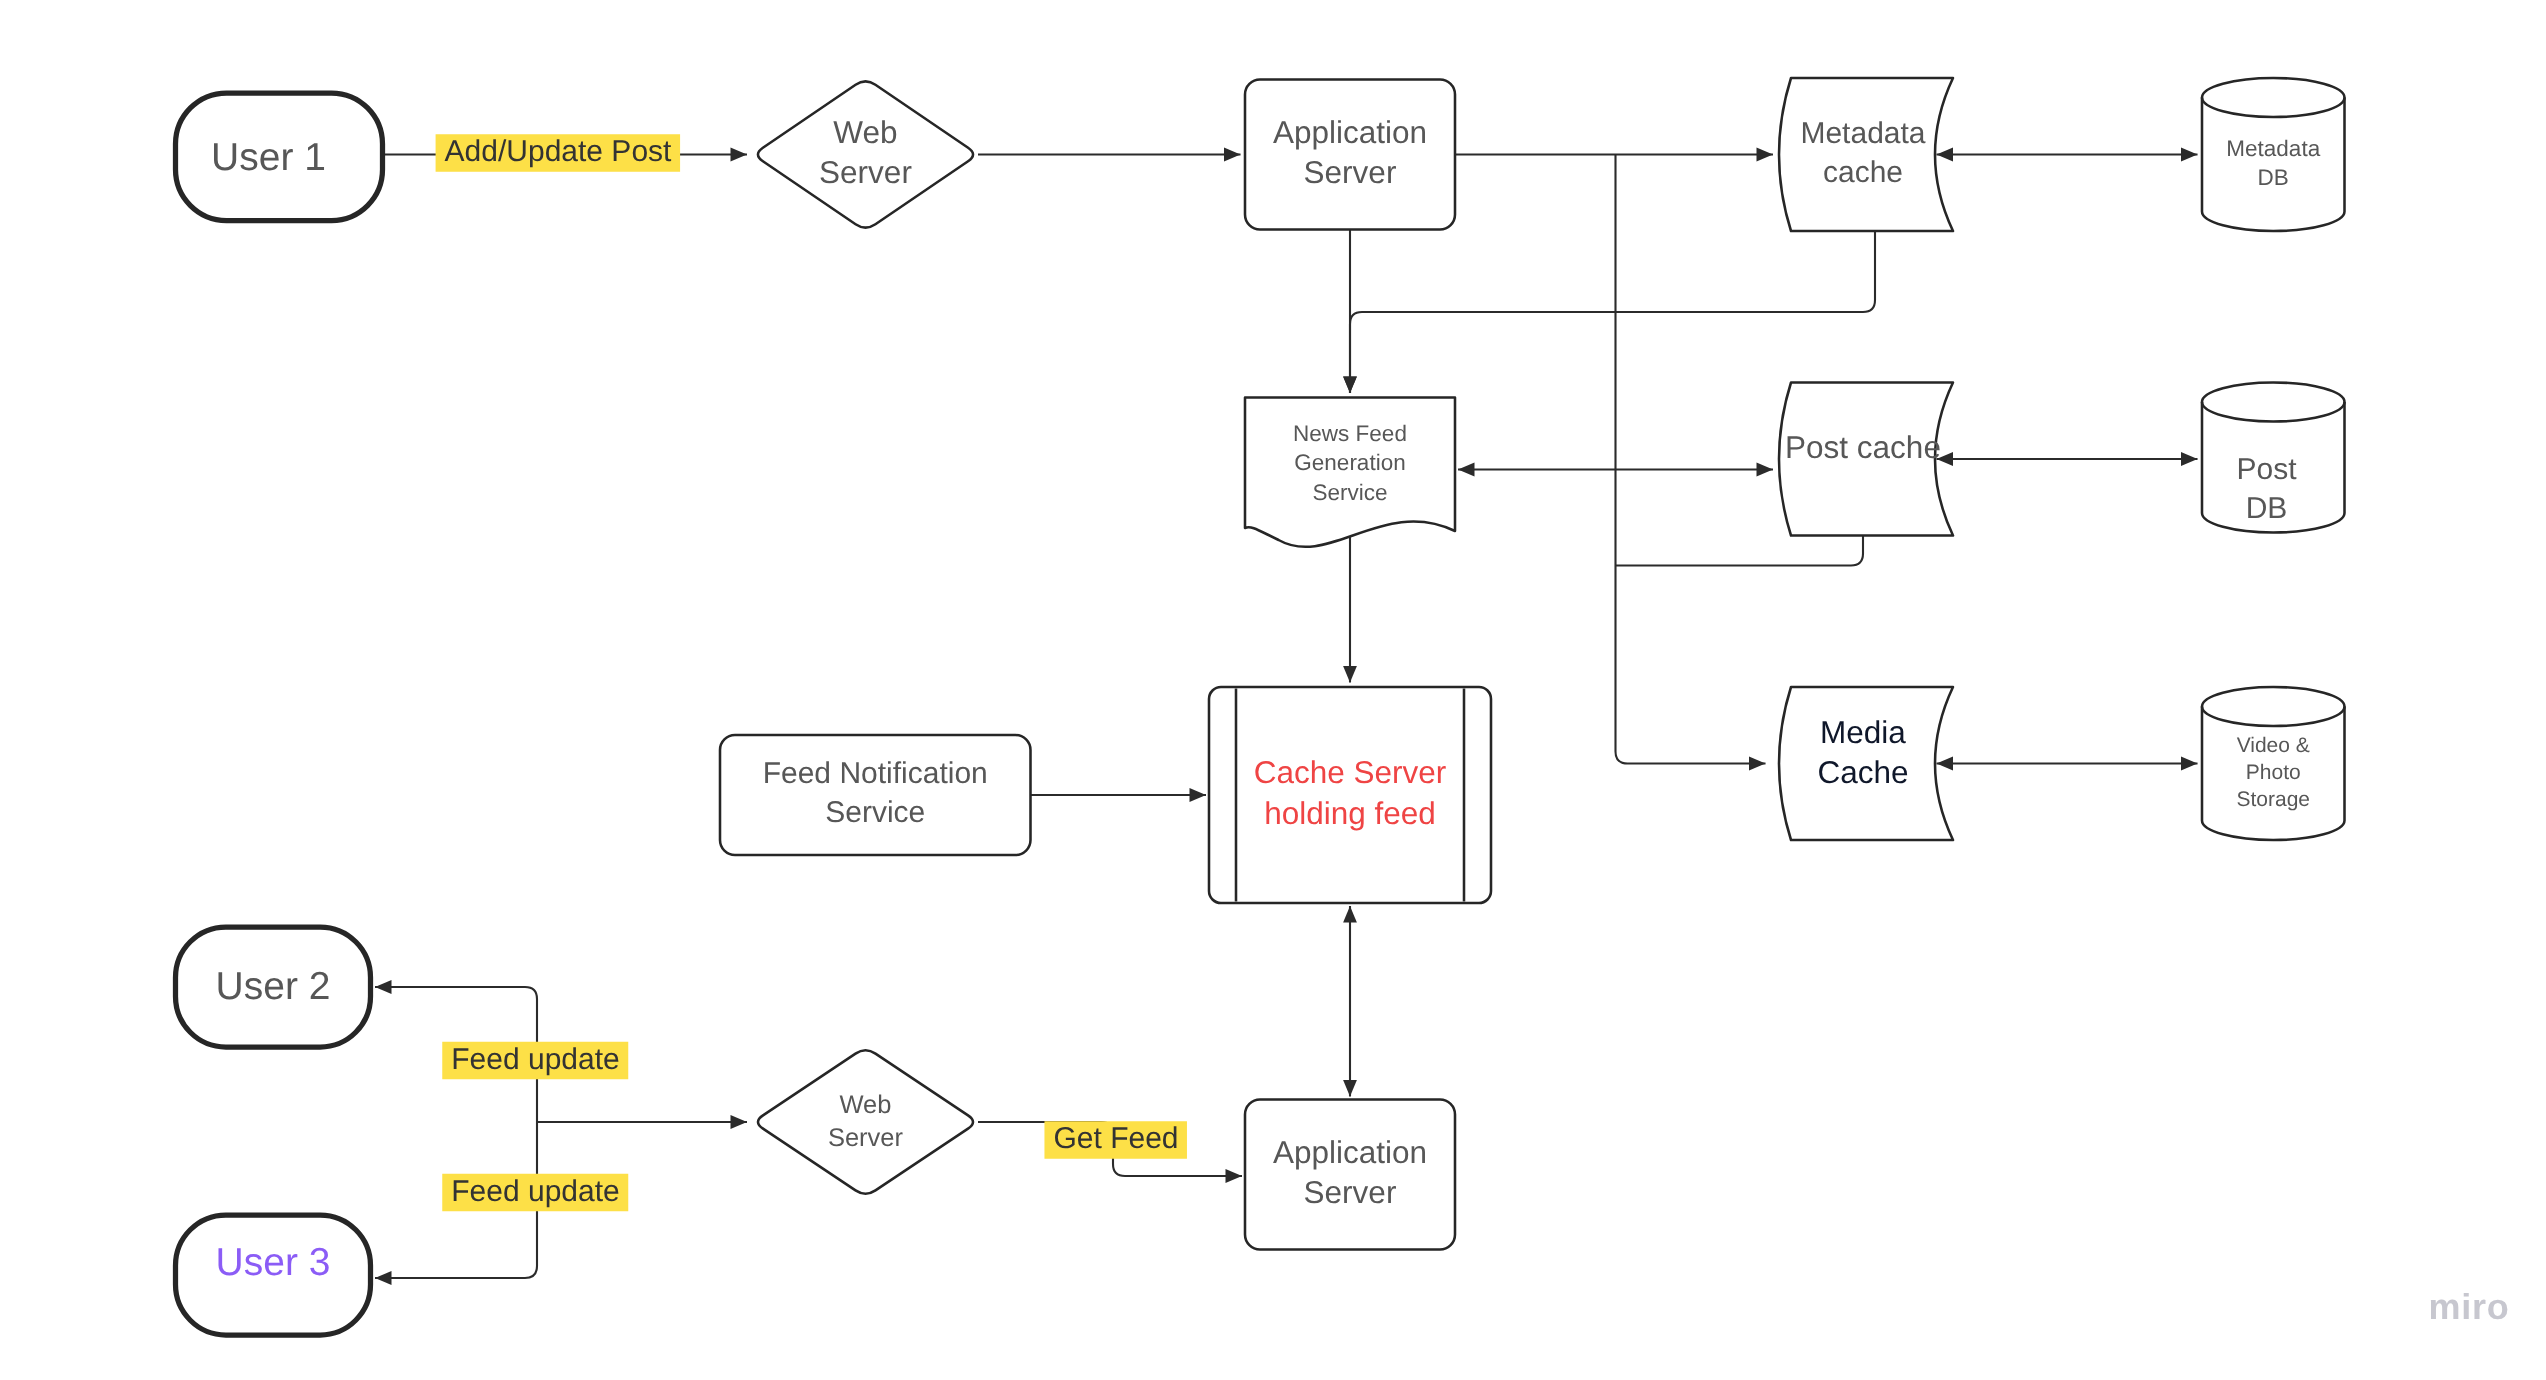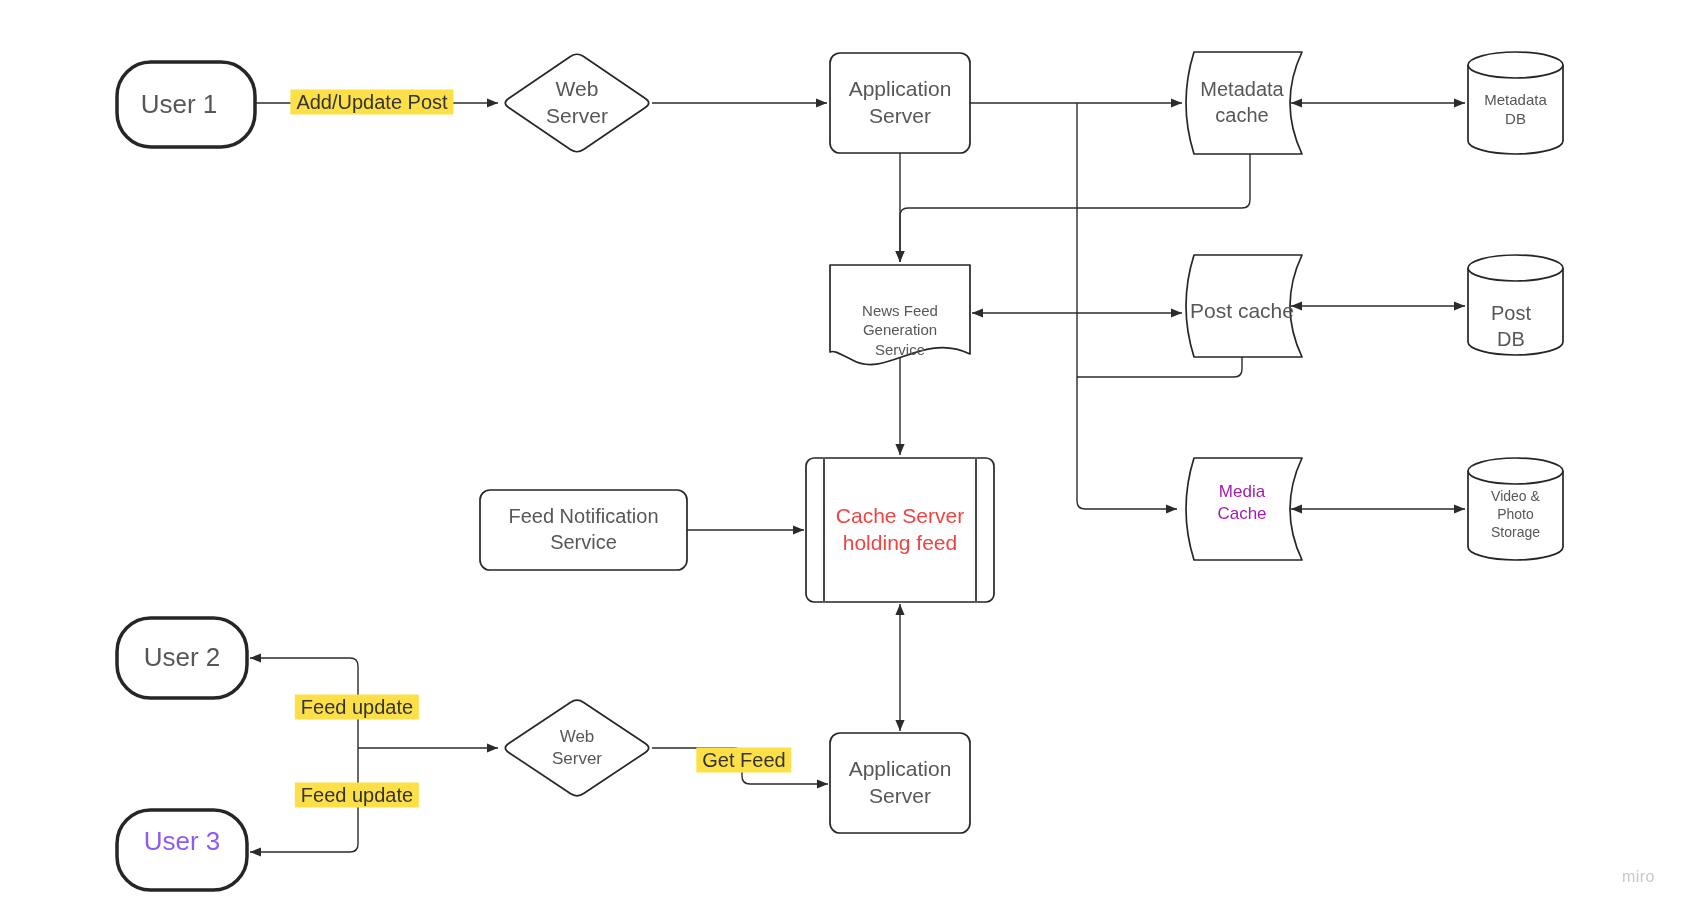--- a/index.html
+++ b/index.html
@@ -22,23 +22,23 @@
   .edge-label{
     position:absolute;
     transform:translate(-50%,-50%);
     background:#fde047;
     padding:1px 6px;
     white-space:nowrap;
     font-size:20px;
   }
   .watermark{
     position:absolute;
-    right:42px;bottom:34px;
-    font-size:16px;
-    font-weight:400;
+    right:24px;bottom:34px;
+    font-size:24px;
+    font-weight:700;
     letter-spacing:0.5px;
   }
 </style>
 </head>
 <body>
 
 <div id="board" style="width: 1697px; height: 920px; background: rgb(255, 255, 255);">
   <svg id="diagram-svg" width="1697" height="920" viewBox="0 0 1697 920">
       <g>
         <path d="M 255 103 L 498 103" fill="none" stroke="#2b2b2b" stroke-width="1.4" stroke-linejoin="round"></path>
@@ -177,27 +177,27 @@
       <div class="edge-label" style="left: 357px; top: 795px; color: rgb(51, 51, 51);">Feed update</div>
       <div class="node-label" style="left: 117px; top: 62px; width: 124px; height: 85px; font-size: 26px; color: rgb(87, 87, 87);">User 1</div>
       <div class="node-label" style="left: 502px; top: 52px; width: 150px; height: 102px; font-size: 21px; color: rgb(87, 87, 87);">Web
 Server</div>
       <div class="node-label" style="left: 830px; top: 53px; width: 140px; height: 100px; font-size: 21px; color: rgb(87, 87, 87);">Application
 Server</div>
       <div class="node-label" style="left: 1180px; top: 52px; width: 124px; height: 102px; font-size: 20px; color: rgb(87, 87, 87);">Metadata
 cache</div>
       <div class="node-label" style="left: 1468px; top: 52px; width: 95px; height: 102px; font-size: 15px; color: rgb(87, 87, 87); padding-top: 6px;">Metadata
 DB</div>
-      <div class="node-label" style="left: 830px; top: 279px; width: 140px; height: 102px; font-size: 15px; color: rgb(87, 87, 87);">News Feed
+      <div class="node-label" style="left: 830px; top: 258px; width: 140px; height: 102px; font-size: 15px; color: rgb(87, 87, 87);">News Feed
 Generation
 Service</div>
-      <div class="node-label" style="left: 1180px; top: 255px; width: 124px; height: 88px; font-size: 21px; color: rgb(87, 87, 87); margin-top: 12px;">Post cache</div>
+      <div class="node-label" style="left: 1180px; top: 255px; width: 124px; height: 88px; font-size: 21px; color: rgb(87, 87, 87);">Post cache</div>
       <div class="node-label" style="left: 1468px; top: 255px; width: 86px; height: 100px; font-size: 20px; color: rgb(87, 87, 87); padding-top: 22px;">Post
 DB</div>
-      <div class="node-label" style="left: 1180px; top: 458px; width: 124px; height: 90px; font-size: 17px; color: #a21caf;">Media
+      <div class="node-label" style="left: 1180px; top: 458px; width: 124px; height: 90px; font-size: 21px; color: #0f172a;">Media
 Cache</div>
       <div class="node-label" style="left: 1468px; top: 458px; width: 95px; height: 102px; font-size: 14px; color: rgb(87, 87, 87); padding-top: 6px;">Video &amp;
 Photo
 Storage</div>
       <div class="node-label" style="left: 480px; top: 490px; width: 207px; height: 80px; font-size: 20px; color: rgb(87, 87, 87);">Feed Notification
 Service</div>
       <div class="node-label" style="left: 806px; top: 458px; width: 188px; height: 144px; font-size: 21px; color: #ef4444;">Cache Server
 holding feed</div>
       <div class="node-label" style="left: 117px; top: 618px; width: 130px; height: 80px; font-size: 26px; color: rgb(87, 87, 87);">User 2</div>
       <div class="node-label" style="left: 117px; top: 810px; width: 130px; height: 64px; font-size: 26px; color: #8b5cf6; text-align: center;">User 3</div>

